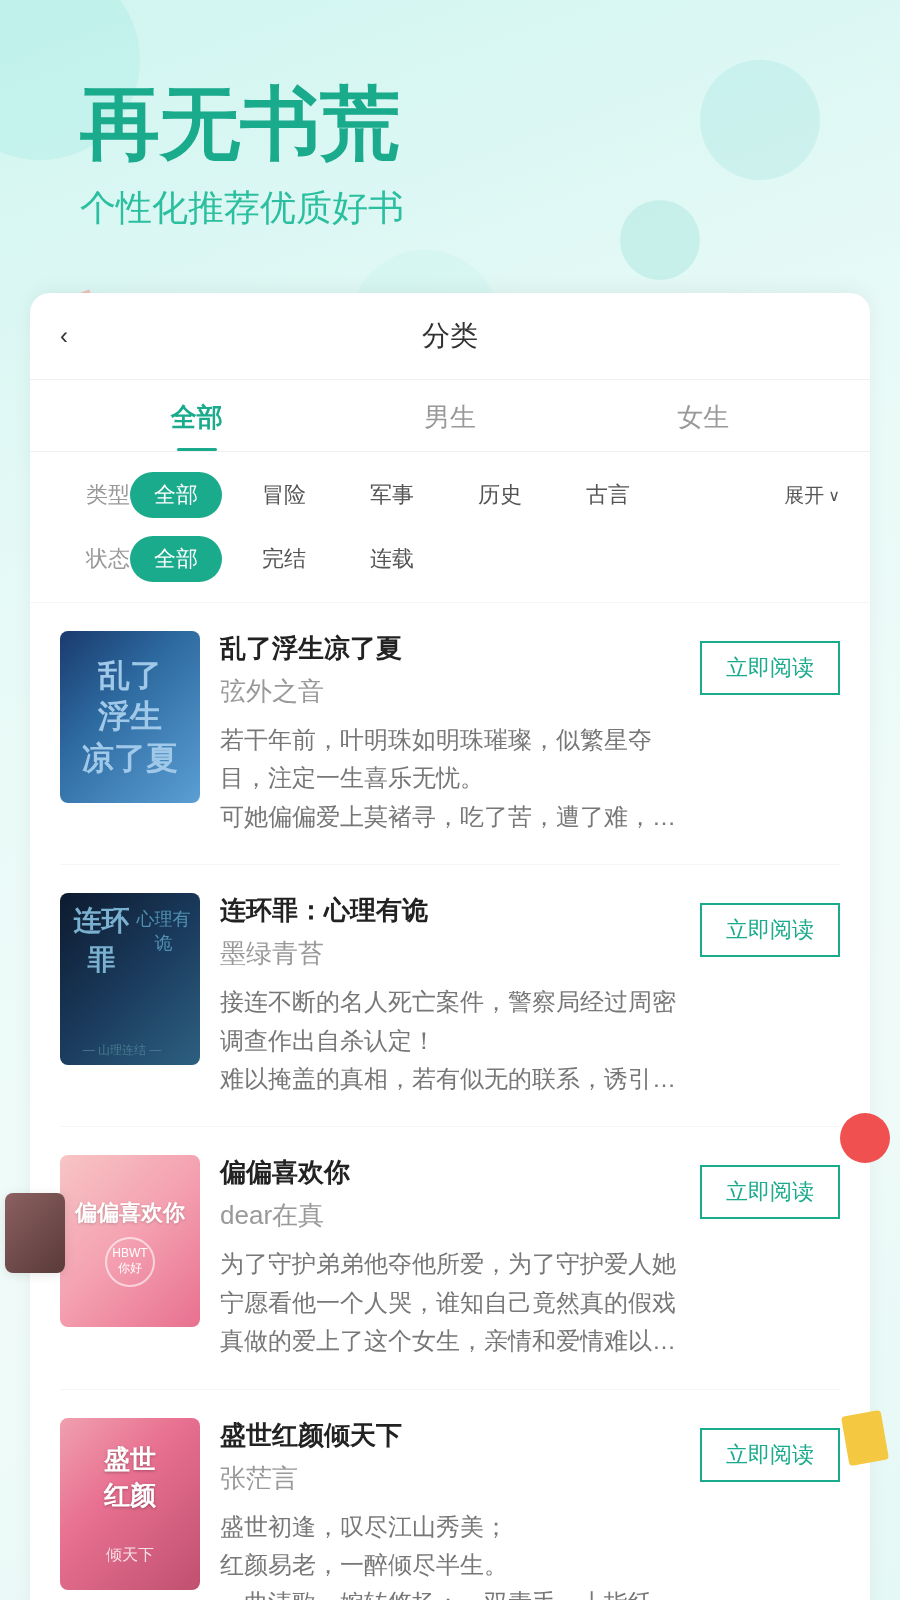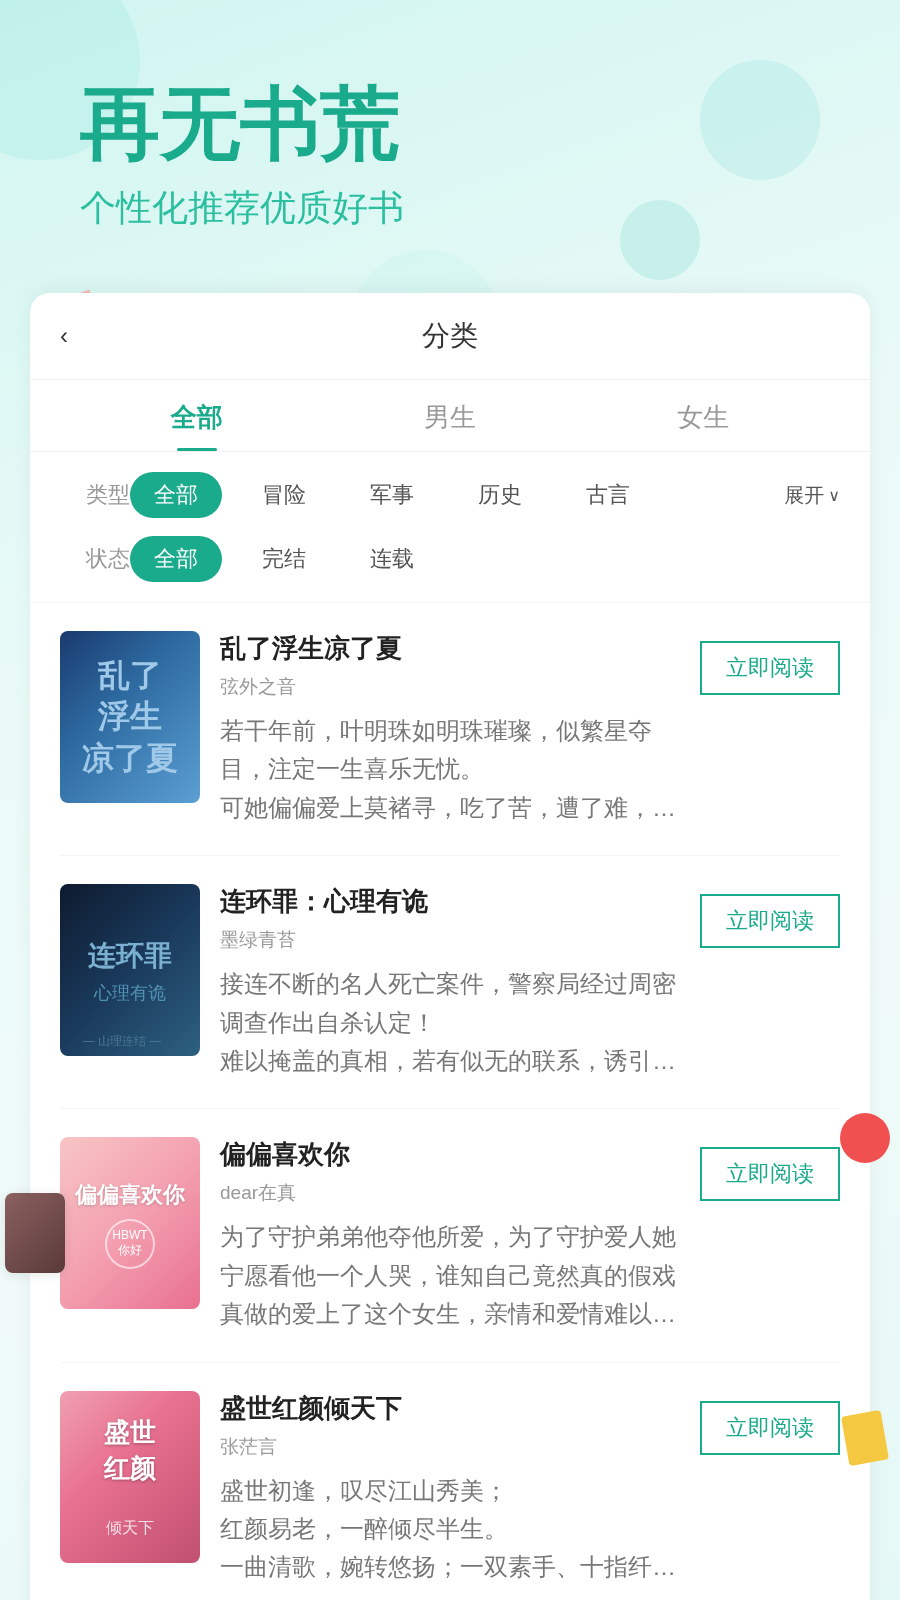--- a/index.html
+++ b/index.html
@@ -217,21 +217,21 @@
     .book-info {
       flex: 1;
     }
     .book-title {
       font-size: 26px;
       color: #222;
       font-weight: 600;
       margin-bottom: 8px;
     }
     .book-author {
-      font-size: 19px;
+      font-size: 26px;
       color: #999;
       margin-bottom: 12px;
     }
     .book-desc {
       font-size: 24px;
       color: #777;
       line-height: 1.6;
       display: -webkit-box;
       -webkit-line-clamp: 3;
       -webkit-box-orient: vertical;
@@ -369,21 +369,21 @@
         <div class="book-author">弦外之音</div>
         <div class="book-desc">若干年前，叶明珠如明珠璀璨，似繁星夺目，注定一生喜乐无忧。<br>可她偏偏爱上莫褚寻，吃了苦，遭了难，容颠尽蹙，骨肉分离，…</div>
       </div>
       <div class="book-right">
         <button class="read-btn">立即阅读</button>
       </div>
     </div>
 
     <div class="book-item">
       <div class="book-cover cover-2">
-        <div style="width:100%;height:100%;display:flex;flex-direction:column;align-items:center;justify-content:center;padding:8px;position:relative;">
+        <div style="width:100%;height:100%;display:flex;align-items:flex-start;justify-content:center;padding:8px;position:relative;">
           <div style="color:#7ab0d0;font-size:28px;font-weight:bold;text-align:center;line-height:1.4;">连环罪</div>
           <div style="color:#5090b0;font-size:18px;text-align:center;margin-top:6px;">心理有诡</div>
           <div style="position:absolute;bottom:6px;left:0;right:16px;text-align:center;color:#4a7a90;font-size:12px;">— 山理连结 —</div>
         </div>
       </div>
       <div class="book-info">
         <div class="book-title">连环罪：心理有诡</div>
         <div class="book-author">墨绿青苔</div>
         <div class="book-desc">接连不断的名人死亡案件，警察局经过周密调查作出自杀认定！<br>难以掩盖的真相，若有似无的联系，诱引着警察暗中追踪。…</div>
       </div>

